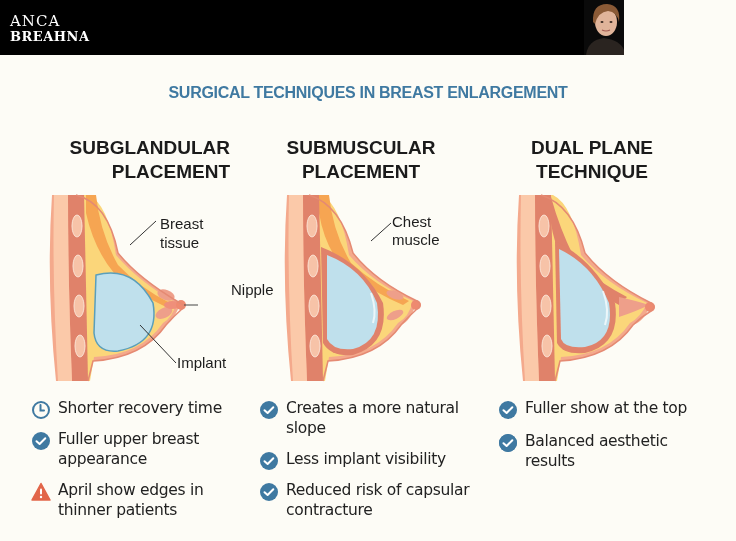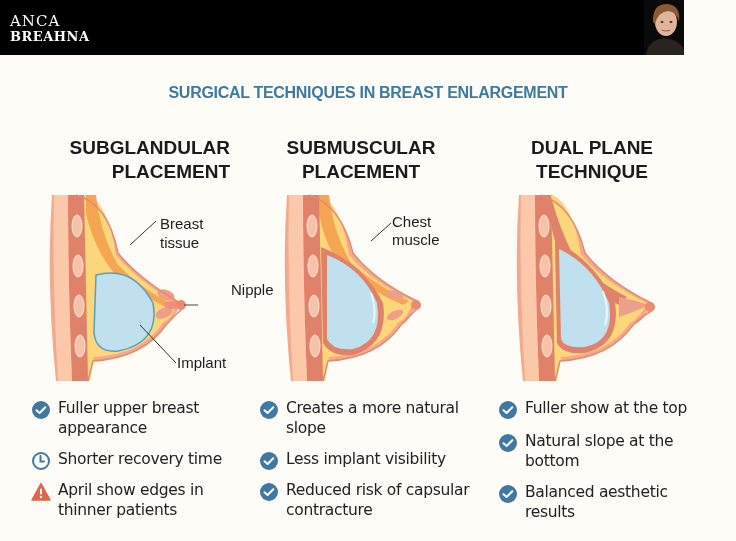--- a/index.html
+++ b/index.html
@@ -3,21 +3,21 @@
 <meta charset="utf-8">
 <style>
   html, body { margin: 0; padding: 0; }
   body {
     width: 736px; height: 541px; overflow: hidden;
     background: #fdfcf6;
     font-family: "DejaVu Sans", "Liberation Sans", sans-serif;
     position: relative;
   }
   .topbar {
-    position: absolute; left: 0; top: 0; width: 684px; height: 55px;
+    position: absolute; left: 0; top: 0; width: 624px; height: 55px;
     background: #000;
   }
   .logo {
     position: absolute; left: 10px; top: 14px;
     color: #fff; font-family: "DejaVu Serif", "Liberation Serif", serif;
     letter-spacing: 0px; line-height: 15px; font-size: 17px;
   }
   .logo .l1 { display: block; font-size: 15px; letter-spacing: 1px; }
   .logo .l2 { display: block; font-size: 13px; letter-spacing: 0.5px; font-weight: bold; }
   .avatar {
@@ -161,31 +161,31 @@
   <path d="M44 56 Q78 72 94 110 Q100 148 70 154 Q50 156 46 146 Z" fill="#bfe0ec"></path>
   <path d="M88 98 Q95 118 90 132" stroke="#fff" stroke-width="2" fill="none" opacity="0.7"></path>
   <path d="M104 104 Q122 108 134 112 Q122 118 104 124 Z" fill="#ee9f8a"></path>
   <circle cx="135" cy="114" r="5" fill="#ee8a70"></circle>
   <path d="M26 2 Q58 12 70 60 Q92 88 136 110 Q142 114 136 118 Q126 124 118 132 Q95 165 45 168 L40 188" fill="none" stroke="#e58a73" stroke-width="1.5"></path>
 </svg>
 
 <ul class="bullets" style="left:31px;width:210px;">
   <li>
     <svg class="ic" viewBox="0 0 20 20">
-        <circle cx="10" cy="10" r="9" fill="#3f79a1"></circle>
-        <path d="M5.5 10.2 L8.6 13 L14.3 7.2" stroke="#fff" stroke-width="2" fill="none" stroke-linecap="round" stroke-linejoin="round"></path>
-      </svg>
-    <span>Fuller upper breast appearance</span>
-  </li>
-  <li>
-    <svg class="ic" viewBox="0 0 20 20">
         <circle cx="10" cy="10" r="8" fill="none" stroke="#3f79a1" stroke-width="2"></circle>
         <path d="M9.5 5 V10.5 H13" stroke="#3f79a1" stroke-width="2" fill="none" stroke-linecap="round"></path>
       </svg>
     <span>Shorter recovery time</span>
+  </li>
+  <li>
+    <svg class="ic" viewBox="0 0 20 20">
+        <circle cx="10" cy="10" r="9" fill="#3f79a1"></circle>
+        <path d="M5.5 10.2 L8.6 13 L14.3 7.2" stroke="#fff" stroke-width="2" fill="none" stroke-linecap="round" stroke-linejoin="round"></path>
+      </svg>
+    <span>Fuller upper breast appearance</span>
   </li>
   <li>
     <svg class="ic" viewBox="0 0 20 20">
         <path d="M10 1.5 L19 18 L1 18 Z" fill="#e2664a" stroke="#e2664a" stroke-width="1.5" stroke-linejoin="round"></path>
         <rect x="9" y="6.5" width="2" height="6" rx="1" fill="#fff"></rect>
         <circle cx="10" cy="15" r="1.2" fill="#fff"></circle>
       </svg>
     <span>April show edges in thinner patients</span>
   </li>
 </ul>
@@ -220,21 +220,20 @@
         <circle cx="10" cy="10" r="9" fill="#3f79a1"></circle>
         <path d="M5.5 10.2 L8.6 13 L14.3 7.2" stroke="#fff" stroke-width="2" fill="none" stroke-linecap="round" stroke-linejoin="round"></path>
       </svg>
     <span>Fuller show at the top</span>
   </li>
   <li style="margin-top:13px;">
     <svg class="ic" viewBox="0 0 20 20">
         <circle cx="10" cy="10" r="9" fill="#3f79a1"></circle>
         <path d="M5.5 10.2 L8.6 13 L14.3 7.2" stroke="#fff" stroke-width="2" fill="none" stroke-linecap="round" stroke-linejoin="round"></path>
       </svg>
-    <span>Natural slope at the bottom</span>
   </li>
   <li>
     <svg class="ic" viewBox="0 0 20 20">
         <circle cx="10" cy="10" r="9" fill="#3f79a1"></circle>
         <path d="M5.5 10.2 L8.6 13 L14.3 7.2" stroke="#fff" stroke-width="2" fill="none" stroke-linecap="round" stroke-linejoin="round"></path>
       </svg>
     <span>Balanced aesthetic results</span>
   </li>
 </ul>
 

